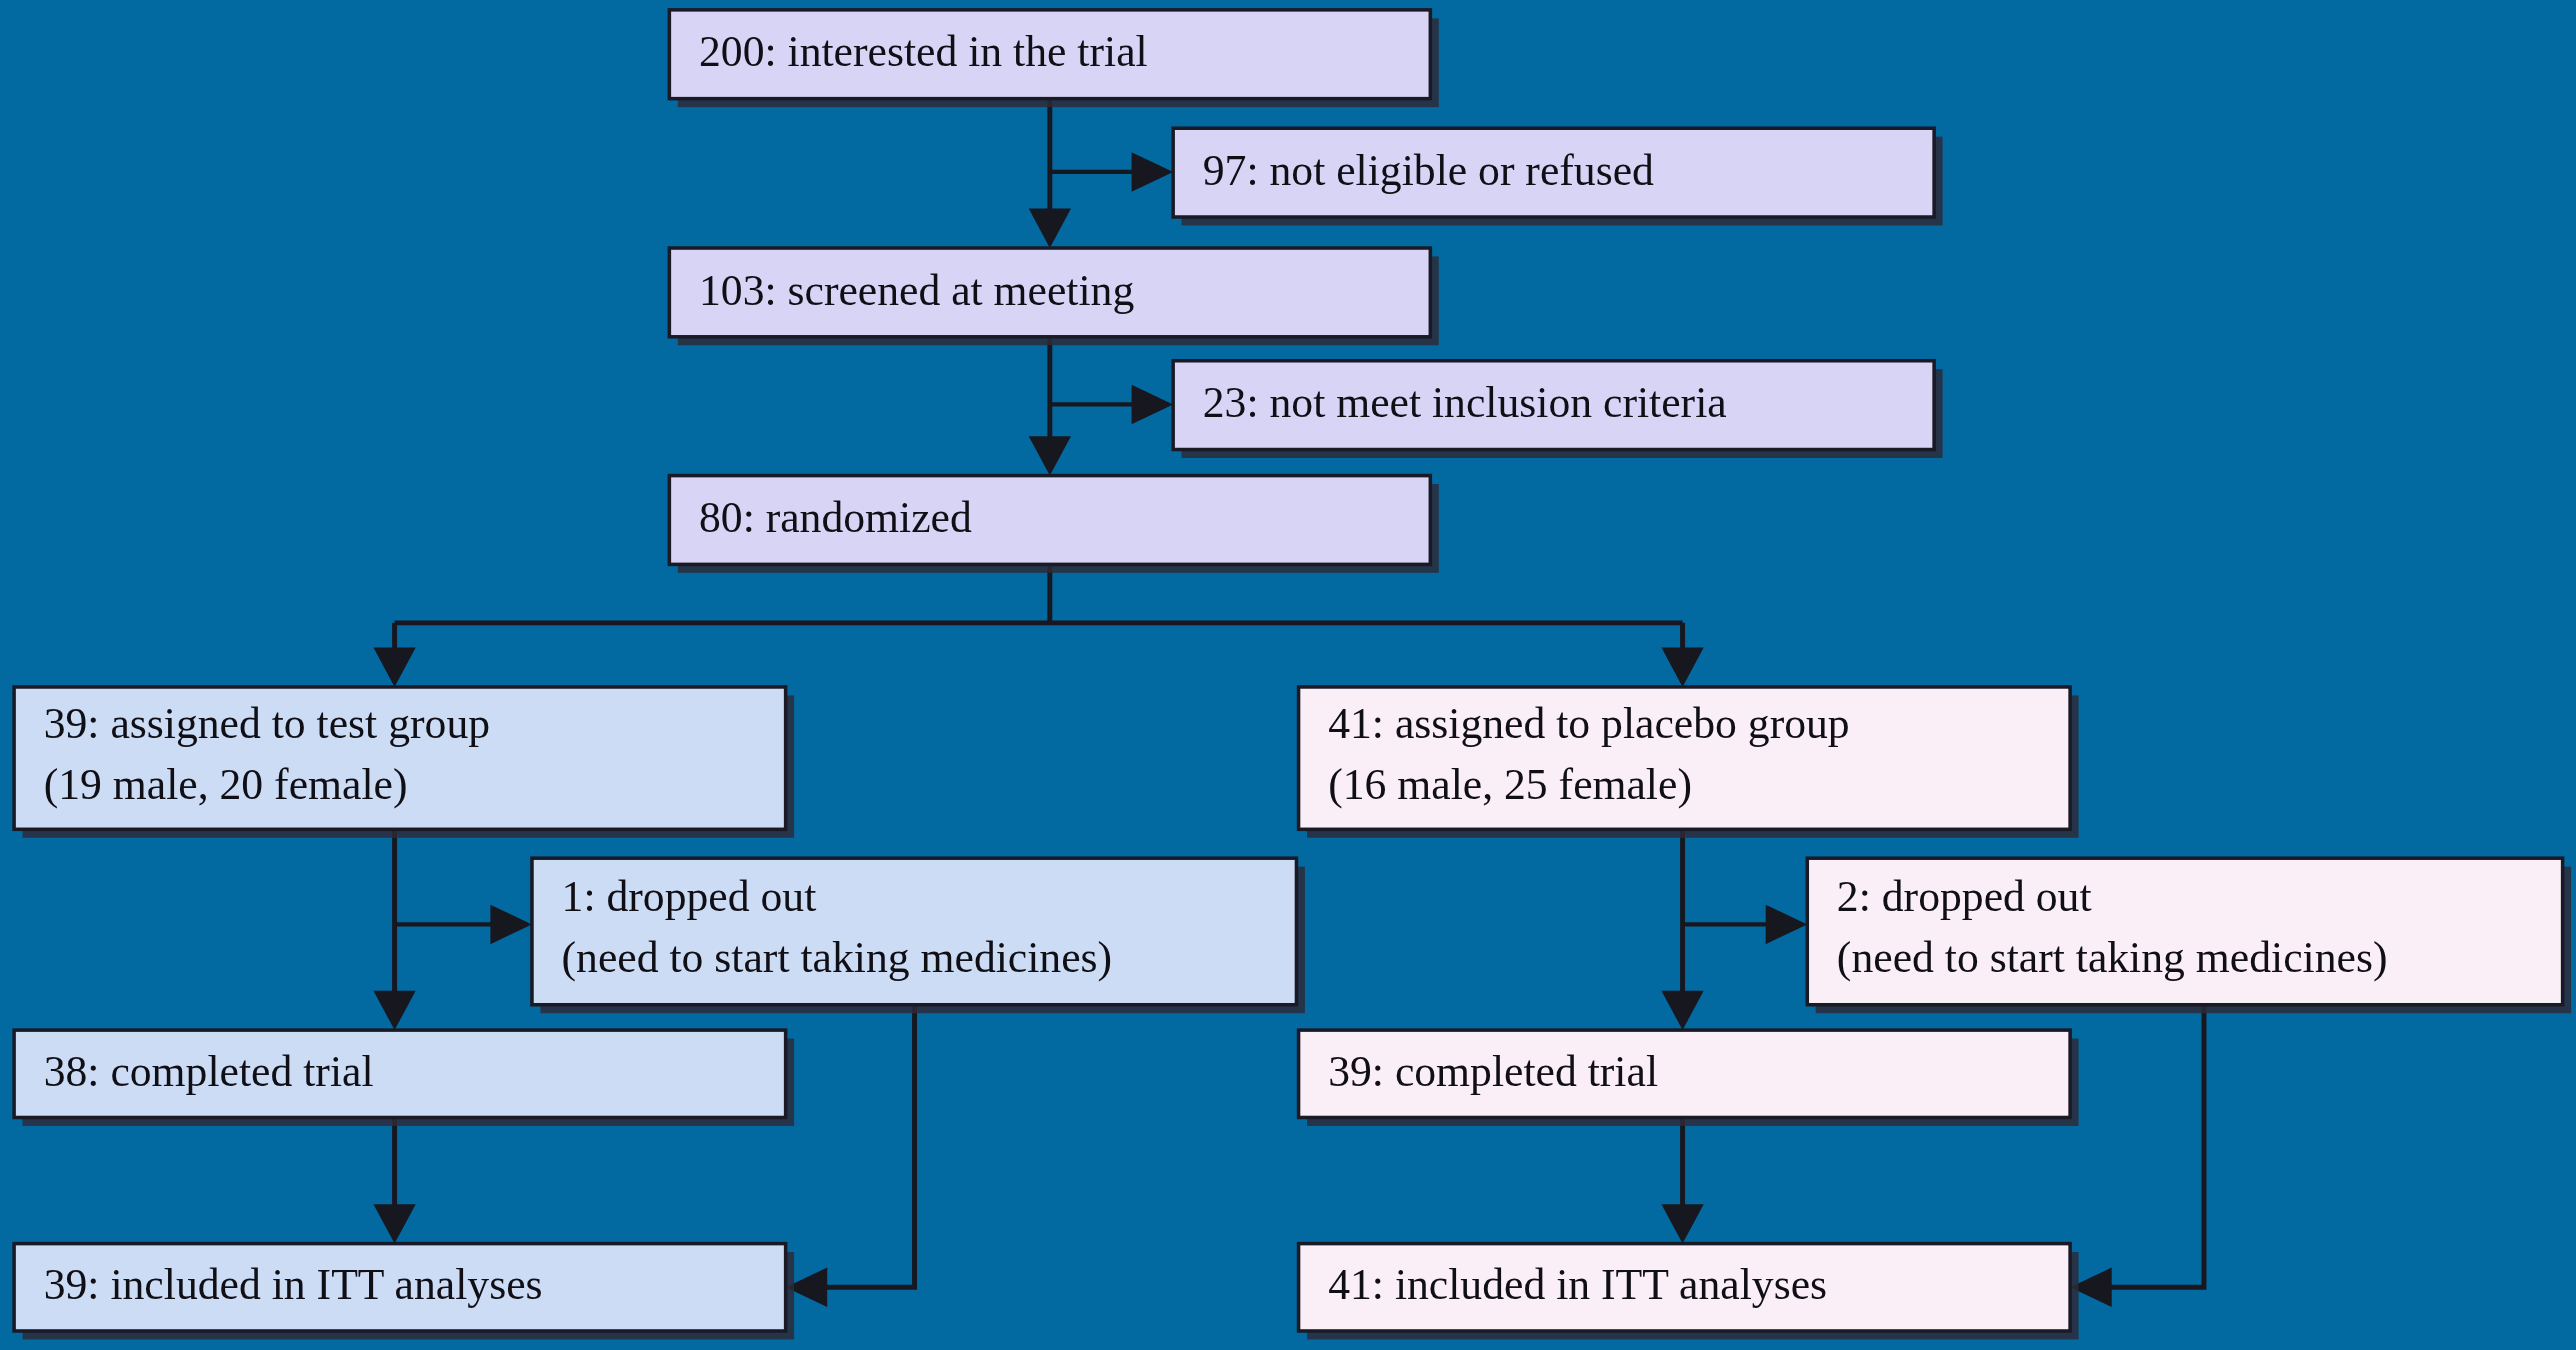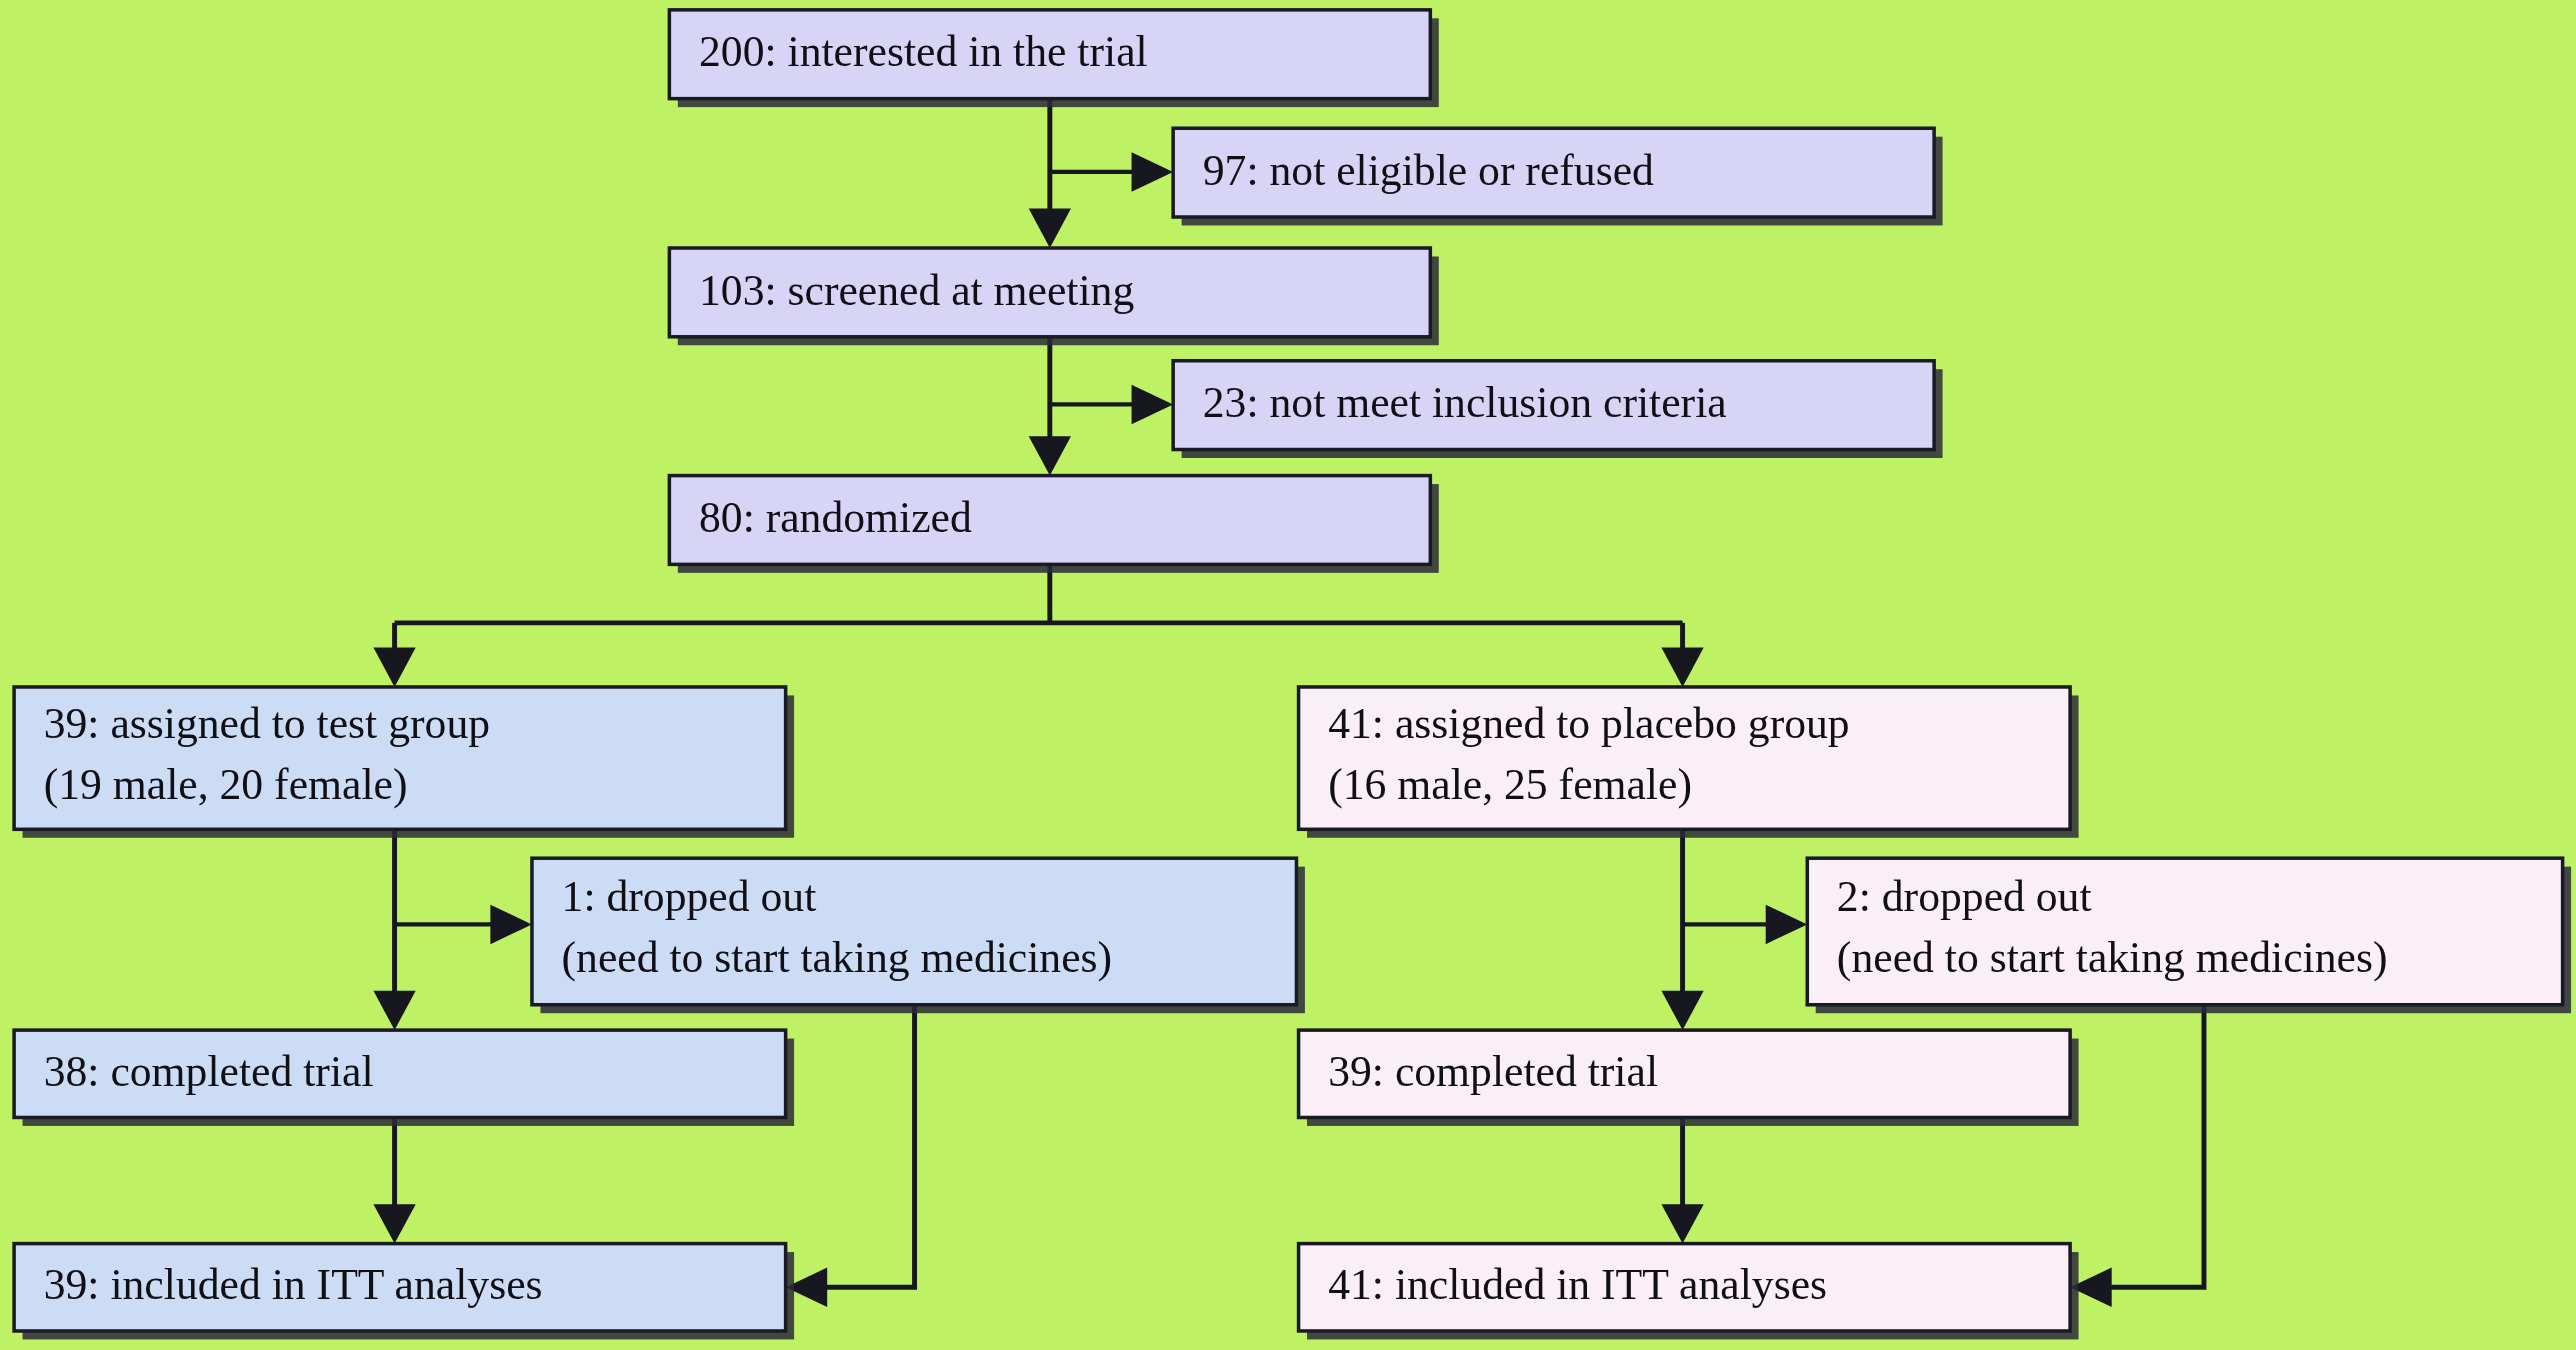--- a/index.html
+++ b/index.html
@@ -8,21 +8,21 @@
     padding: 0;
     background: #ffffff;
   }
   body {
     font-family: "Liberation Serif", "DejaVu Serif", serif;
   }
   #diagram-root {
     position: relative;
     width: 2576px;
     height: 1350px;
-    background: #bef264;
+    background: #0369a1;
     overflow: hidden;
   }
   svg.flow-canvas {
     position: absolute;
     top: 0;
     left: 0;
     width: 2576px;
     height: 1350px;
     display: block;
   }

